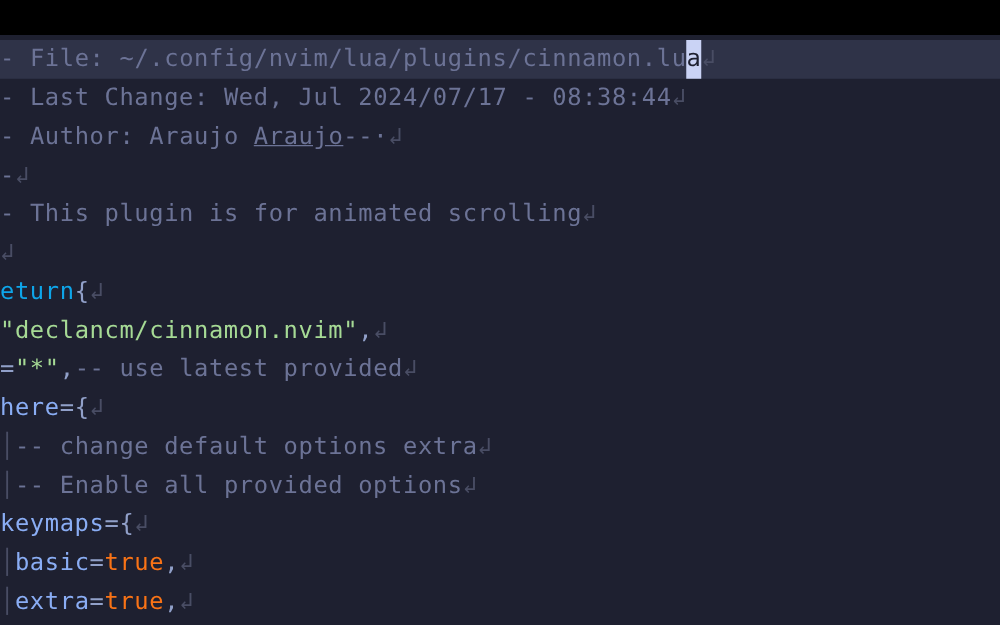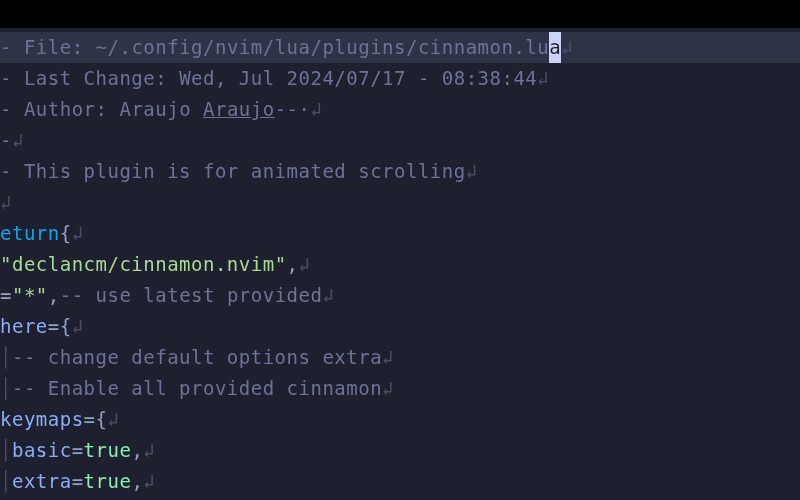--- a/index.html
+++ b/index.html
@@ -28,21 +28,21 @@
     }
     .line.highlighted {
       background: #2f3348;
     }
     .comment { color: #6c7396; }
     .underline { text-decoration: underline; }
     .keyword { color: #0ea5e9; }
     .punct { color: #91a0c9; }
     .string { color: #a6da95; }
     .prop { color: #8aadf4; }
-    .bool { color: #86efac; }
+    .bool { color: #f97316; }
     .eol { color: #494d64; }
     .cursor {
       background: #cad3f5;
       color: #1e2030;
     }
     .indent-guide { color: #494d64; }
   </style>
 </head>
 <body>
 
@@ -53,17 +53,17 @@
   <div class="line"><span class="comment"><span>-</span> <span>Last Change:</span> <span>Wed, Jul 2024/07/17 - 08:38:44</span></span><span class="eol">↲</span></div>
   <div class="line"><span class="comment"><span>-</span> <span>Author:</span> <span>Araujo</span> <span class="underline">Araujo</span>--·</span><span class="eol">↲</span></div>
   <div class="line"><span class="comment"><span>-</span></span><span class="eol">↲</span></div>
   <div class="line"><span class="comment"><span>-</span> <span>This plugin is for animated scrolling</span></span><span class="eol">↲</span></div>
   <div class="line"><span class="eol">↲</span></div>
   <div class="line"><span class="keyword">eturn</span> <span class="punct">{</span><span class="eol">↲</span></div>
   <div class="line"> <span class="string">"<span>declancm/cinnamon.nvim</span>"</span><span class="punct">,</span><span class="eol">↲</span></div>
   <div class="line">  <span class="punct">=</span> <span class="string">"*"</span><span class="punct">,</span> <span class="comment">-- <span>use latest provided</span></span><span class="eol">↲</span></div>
   <div class="line"> <span class="prop">here</span> <span class="punct">=</span> <span class="punct">{</span><span class="eol">↲</span></div>
   <div class="line">   <span class="indent-guide">│</span> <span class="comment">-- <span>change default options extra</span></span><span class="eol">↲</span></div>
-  <div class="line">   <span class="indent-guide">│</span> <span class="comment">-- <span>Enable all provided cinnamon</span></span><span class="eol">↲</span></div>
+  <div class="line">   <span class="indent-guide">│</span> <span class="comment">-- <span>Enable all provided options</span></span><span class="eol">↲</span></div>
   <div class="line">   <span class="prop">keymaps</span> <span class="punct">=</span> <span class="punct">{</span><span class="eol">↲</span></div>
   <div class="line">   <span class="indent-guide">│</span> <span class="prop">basic</span> <span class="punct">=</span> <span class="bool">true</span><span class="punct">,</span><span class="eol">↲</span></div>
   <div class="line">   <span class="indent-guide">│</span> <span class="prop">extra</span> <span class="punct">=</span> <span class="bool">true</span><span class="punct">,</span><span class="eol">↲</span></div>
 </div>
 
 </body></html>

